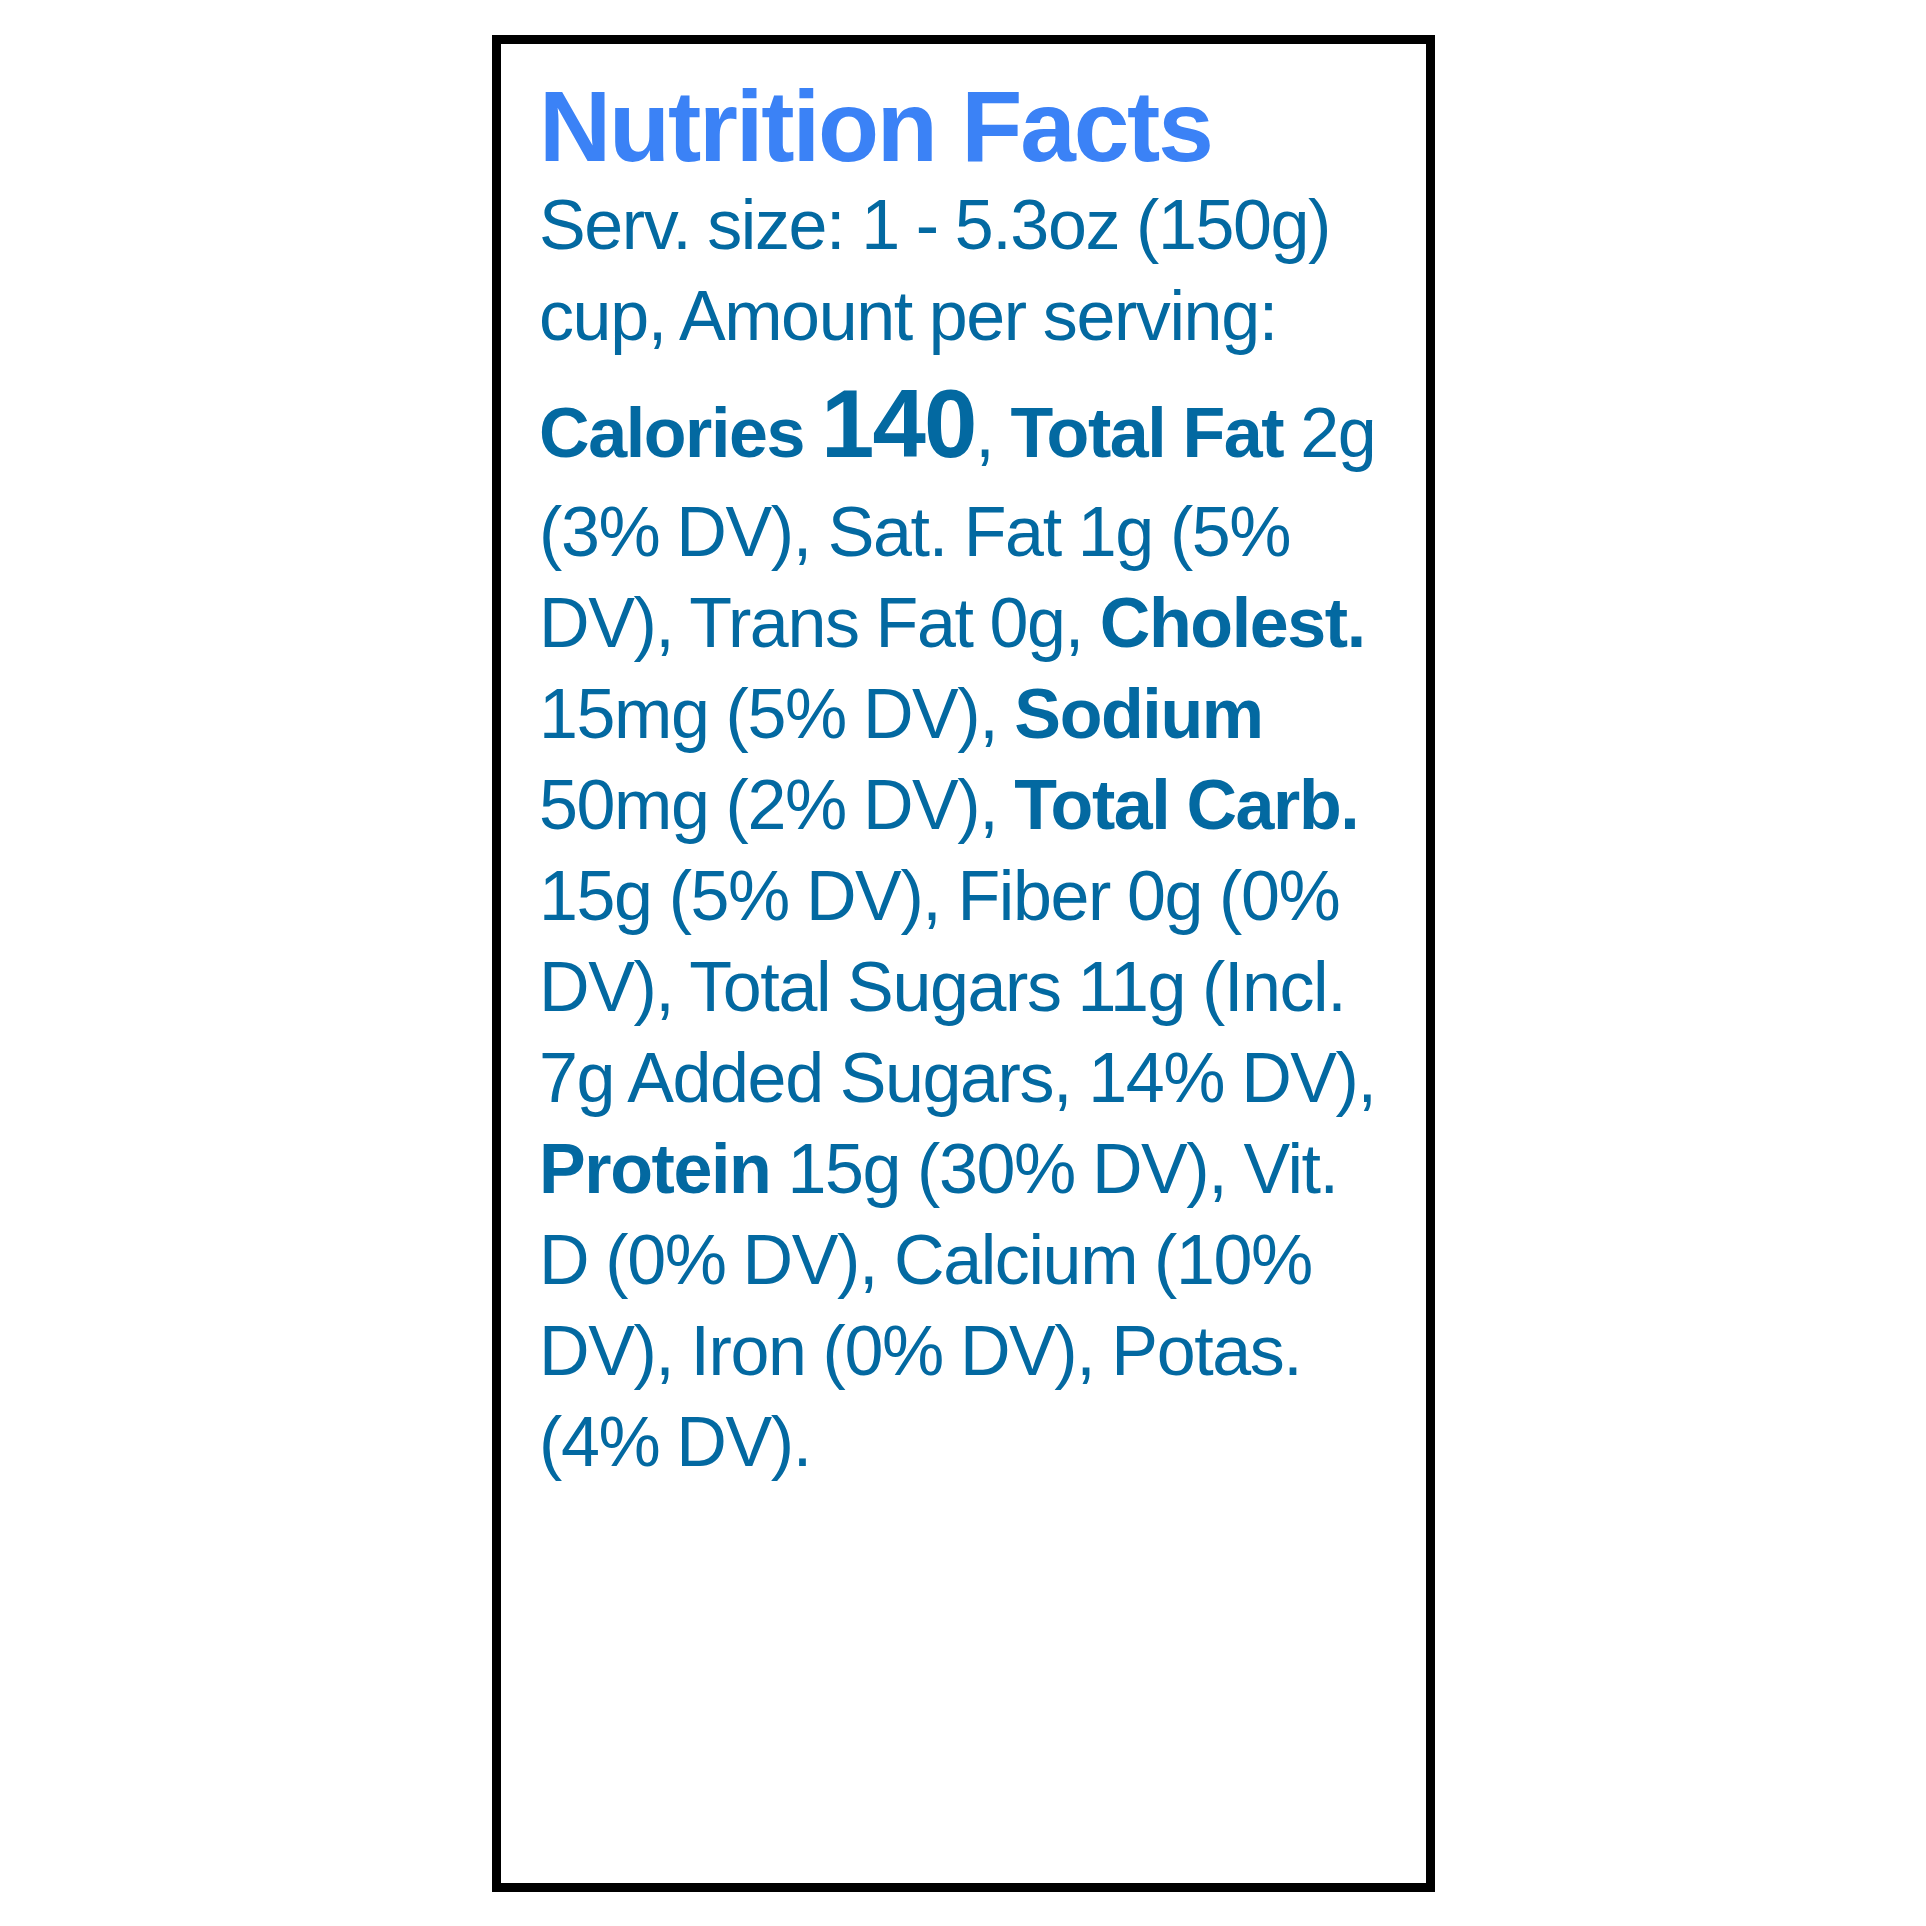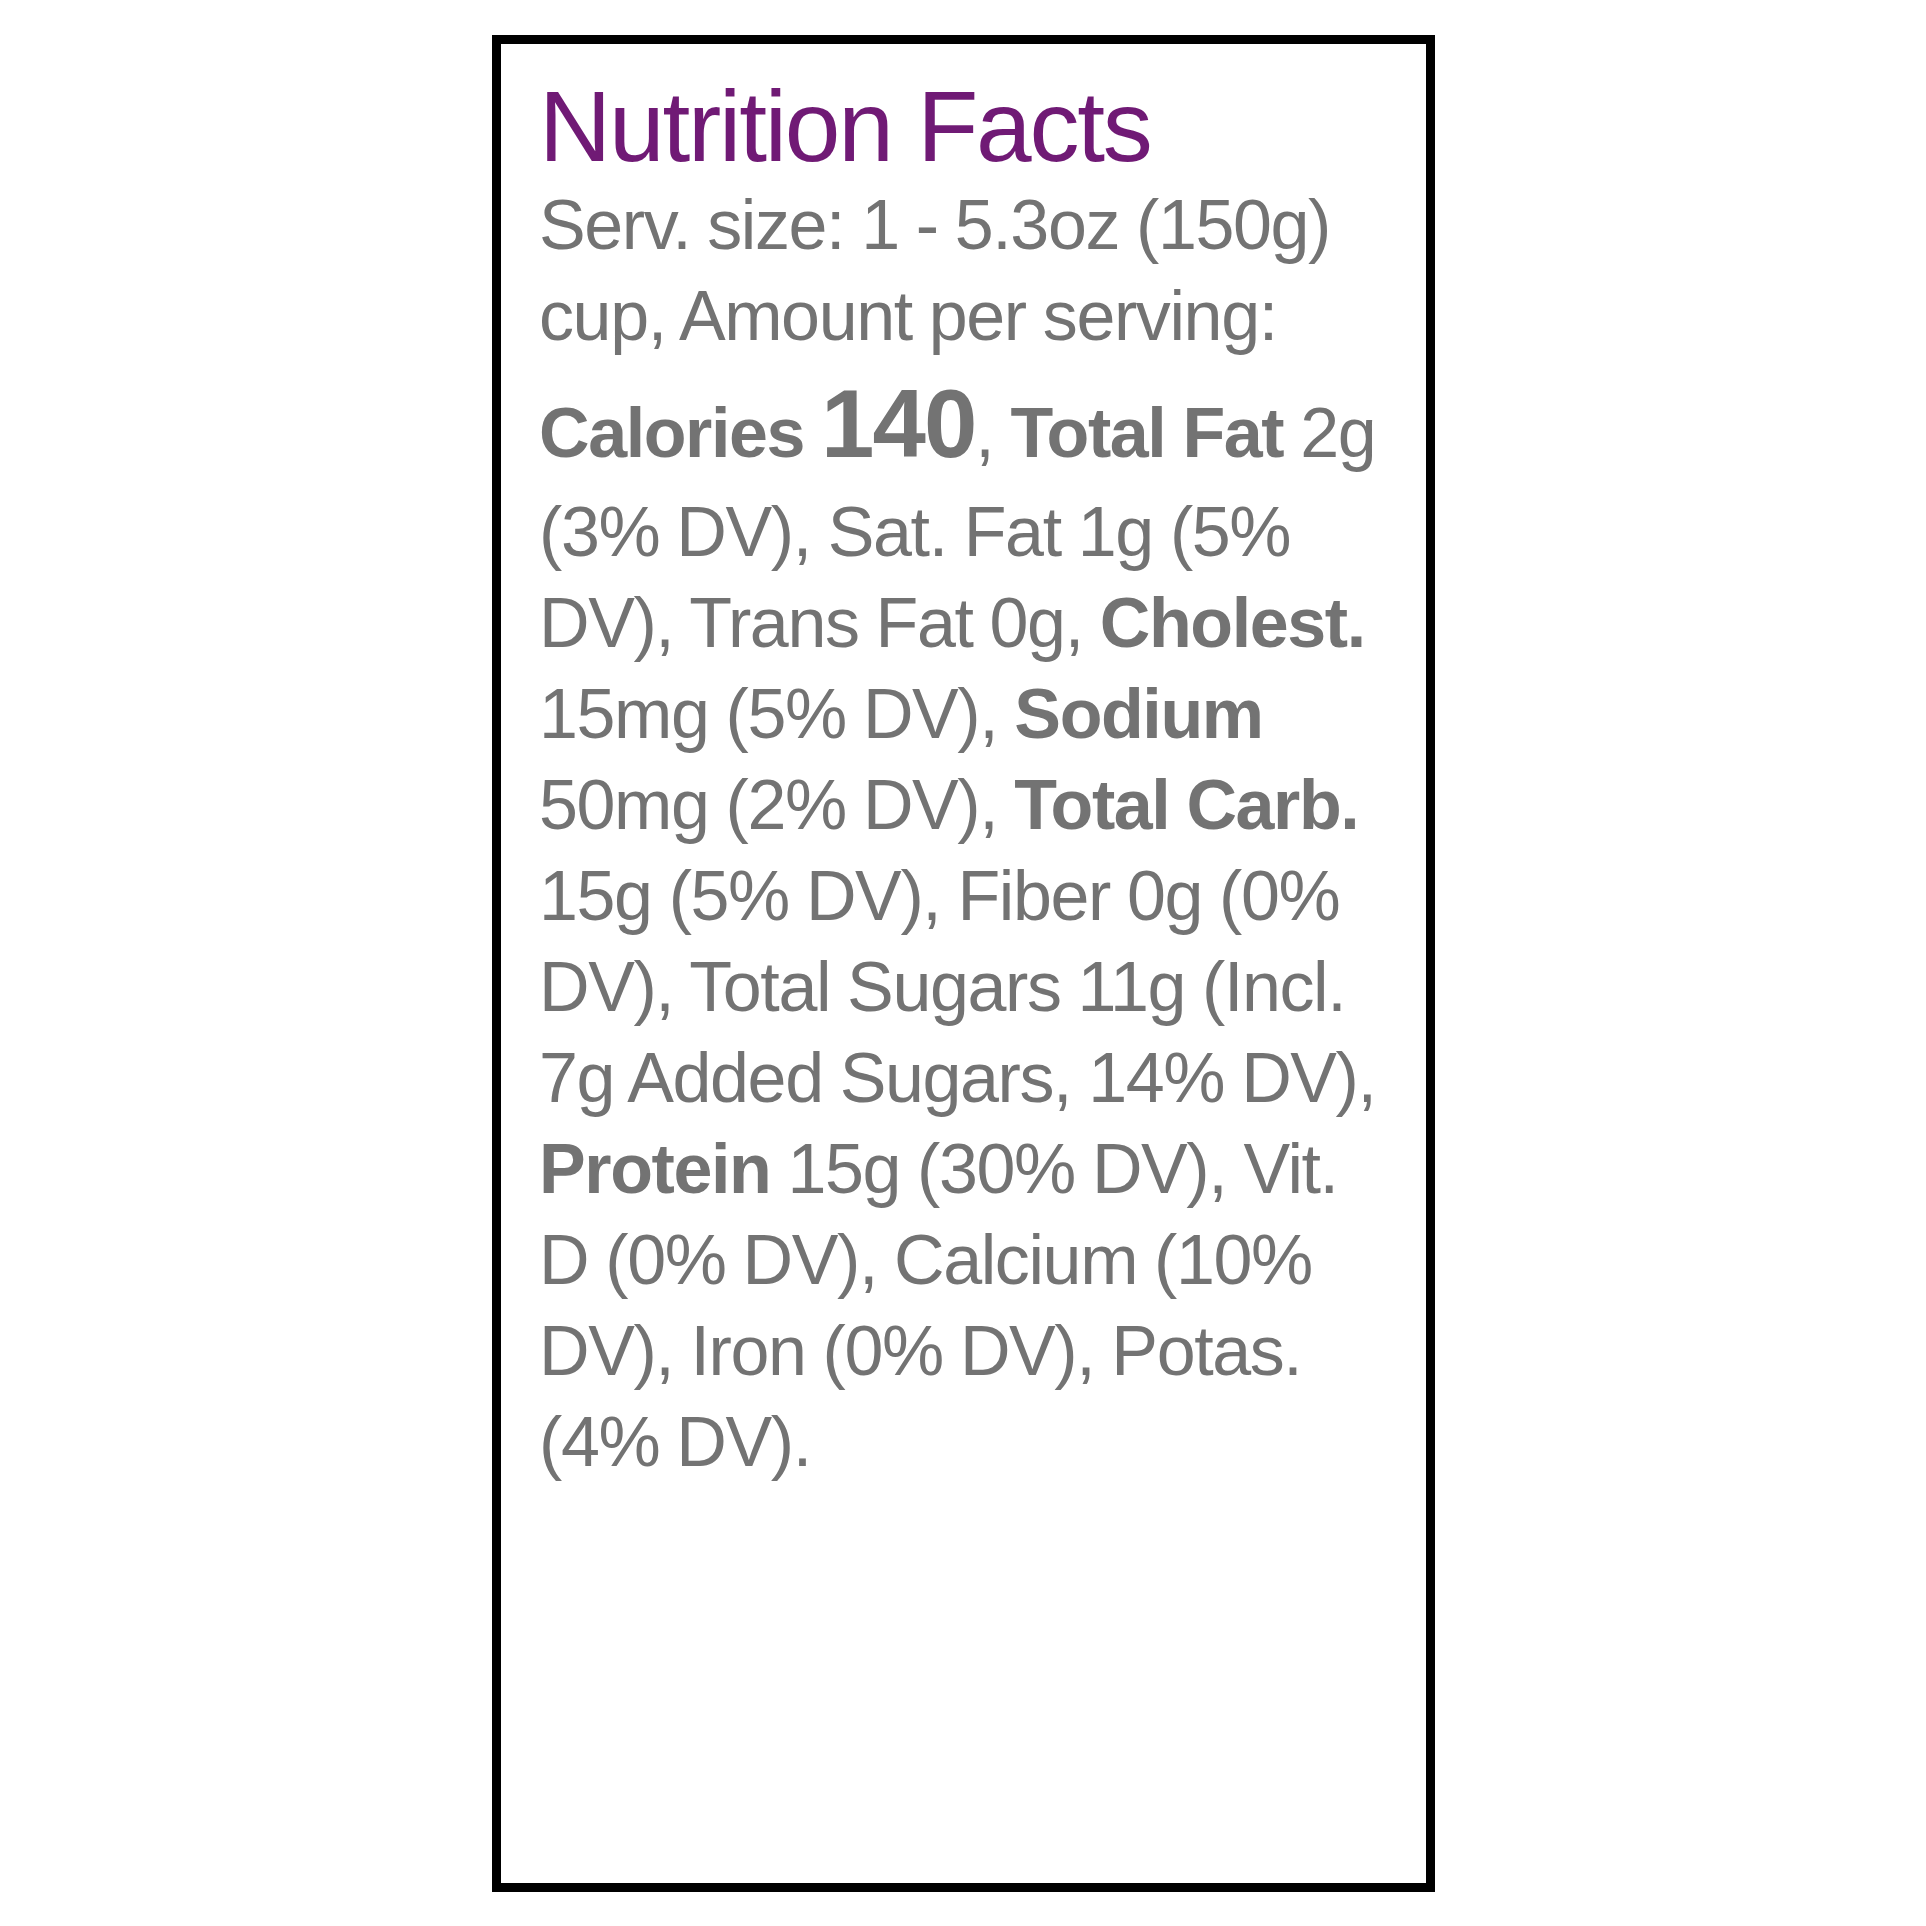--- a/index.html
+++ b/index.html
@@ -28,35 +28,35 @@
 
   .label-inner {
     box-sizing: border-box;
     padding: 30px 38px 0 38px;
     width: 100%;
     height: 100%;
   }
 
   .nf-title {
     font-family: "Liberation Sans", sans-serif;
-    font-weight: normal;
+    font-weight: bold;
     font-size: 100px;
     line-height: 1.04;
     letter-spacing: -2.2px;
-    color: #701a75;
+    color: #3b82f6;
     white-space: nowrap;
     margin: 0 0 2px 0;
   }
 
   .nf-body {
     font-family: "Liberation Sans", sans-serif;
     font-size: 70px;
     line-height: 1.30;
     letter-spacing: -1.4px;
-    color: #737373;
+    color: #0369a1;
     word-spacing: -1px;
   }
 
   .nf-body b {
     font-weight: bold;
   }
 
   .cal-num {
     font-weight: bold;
     font-size: 96px;

